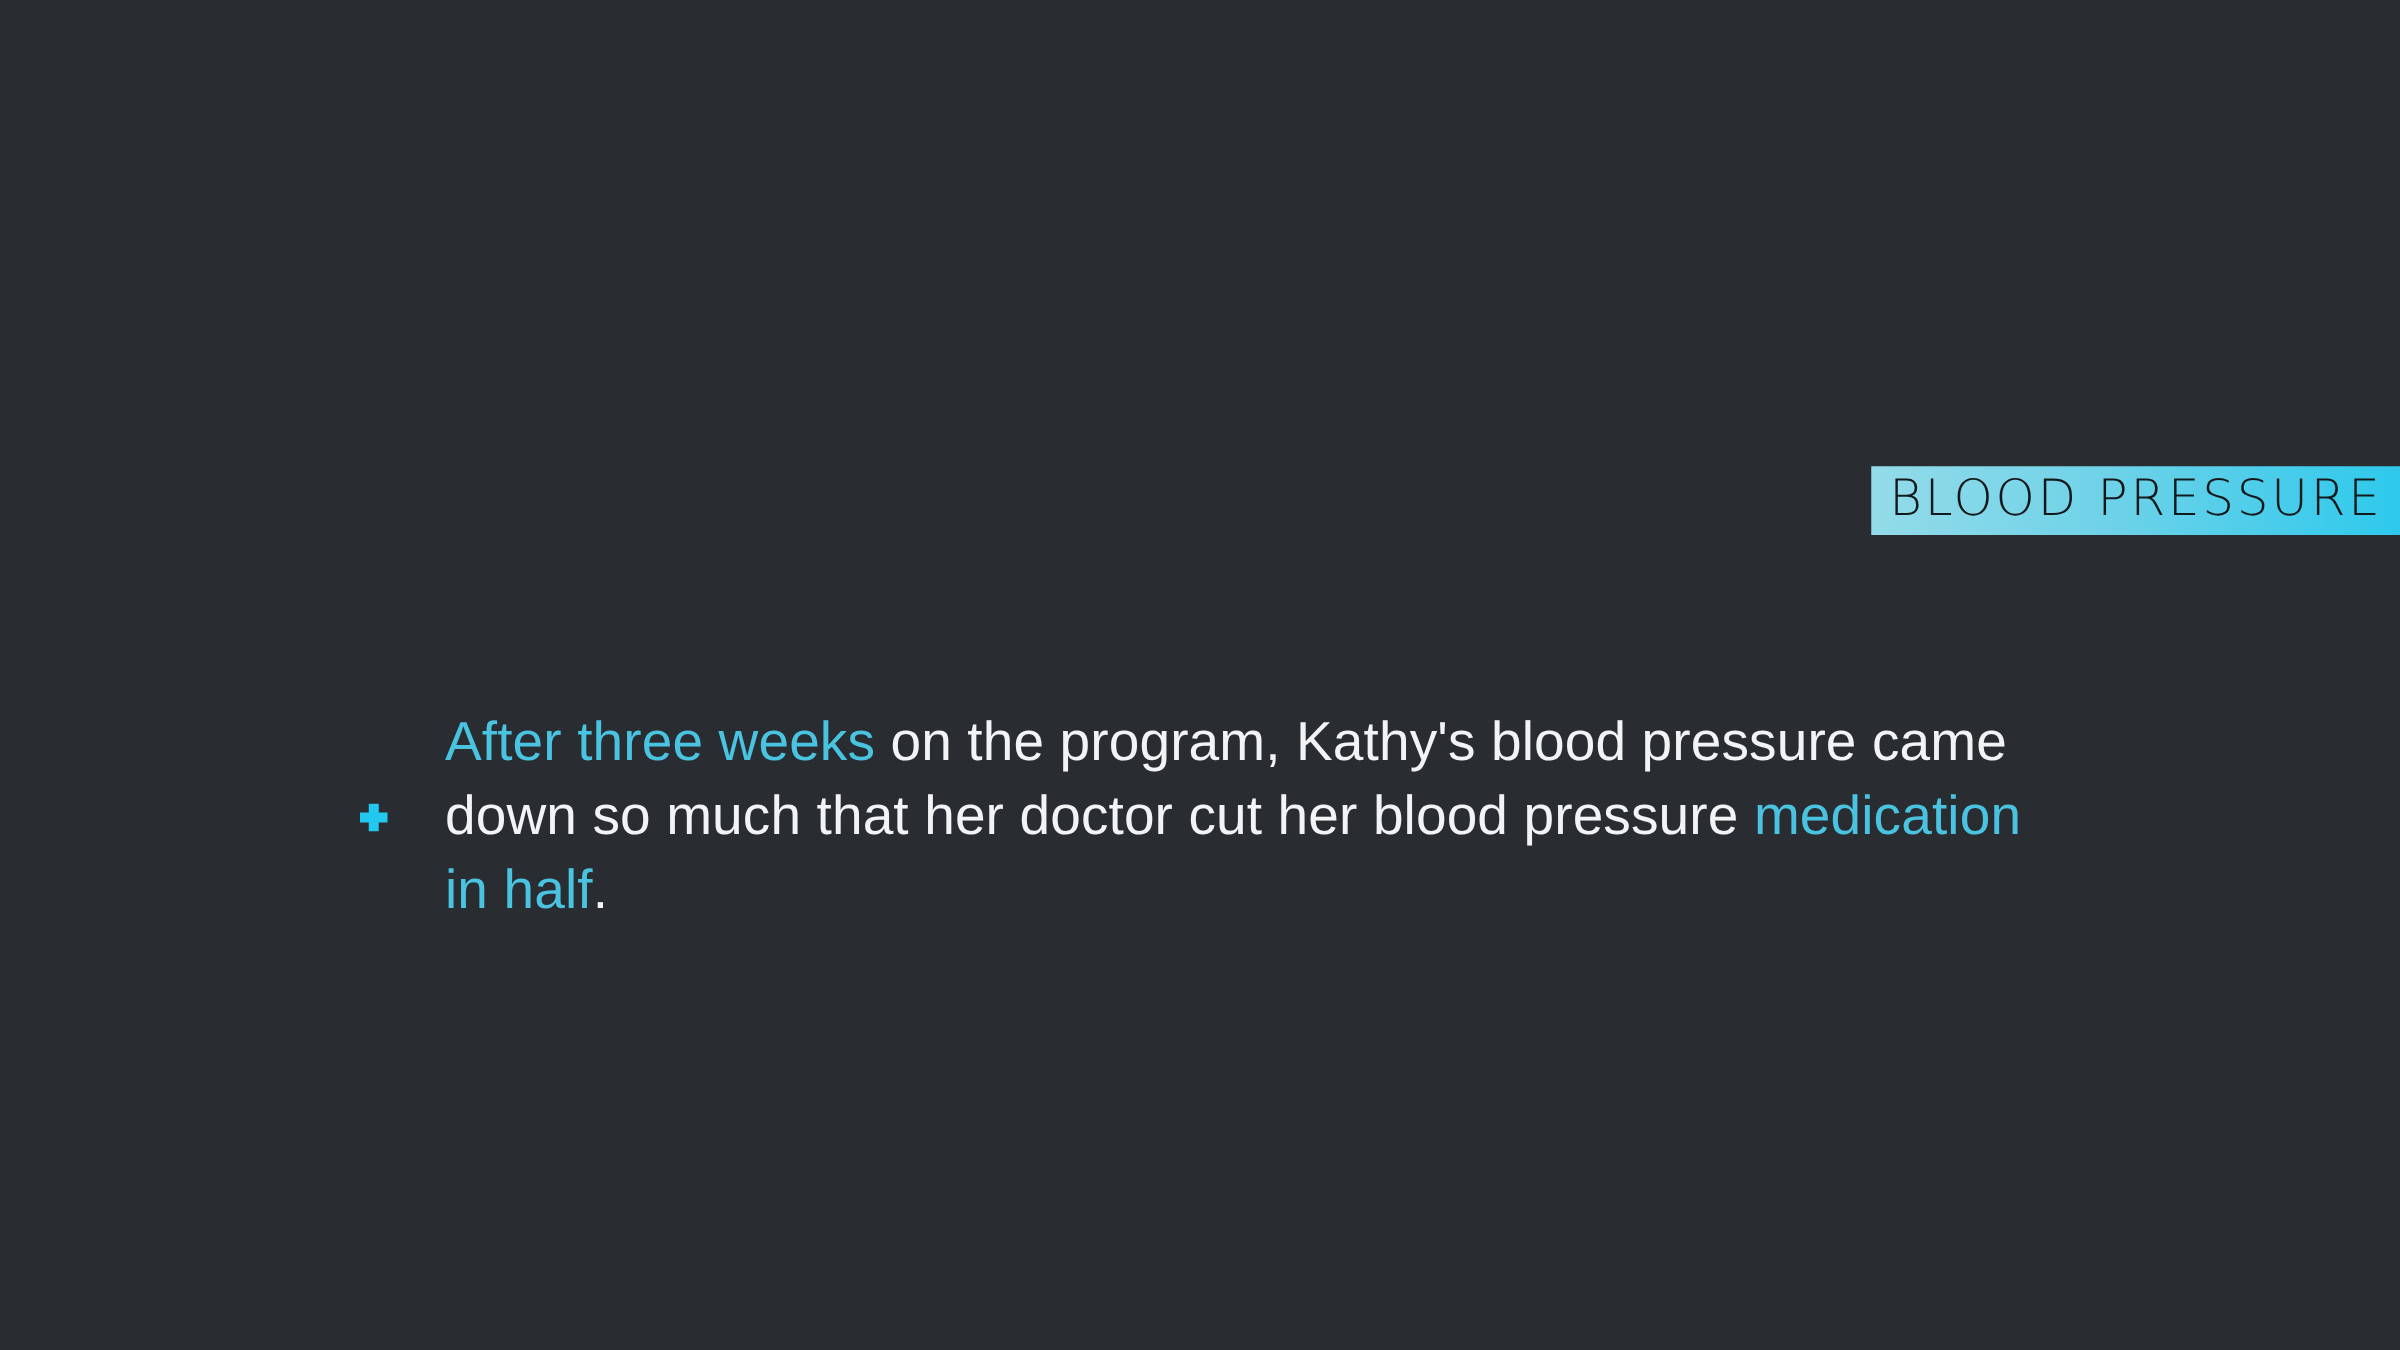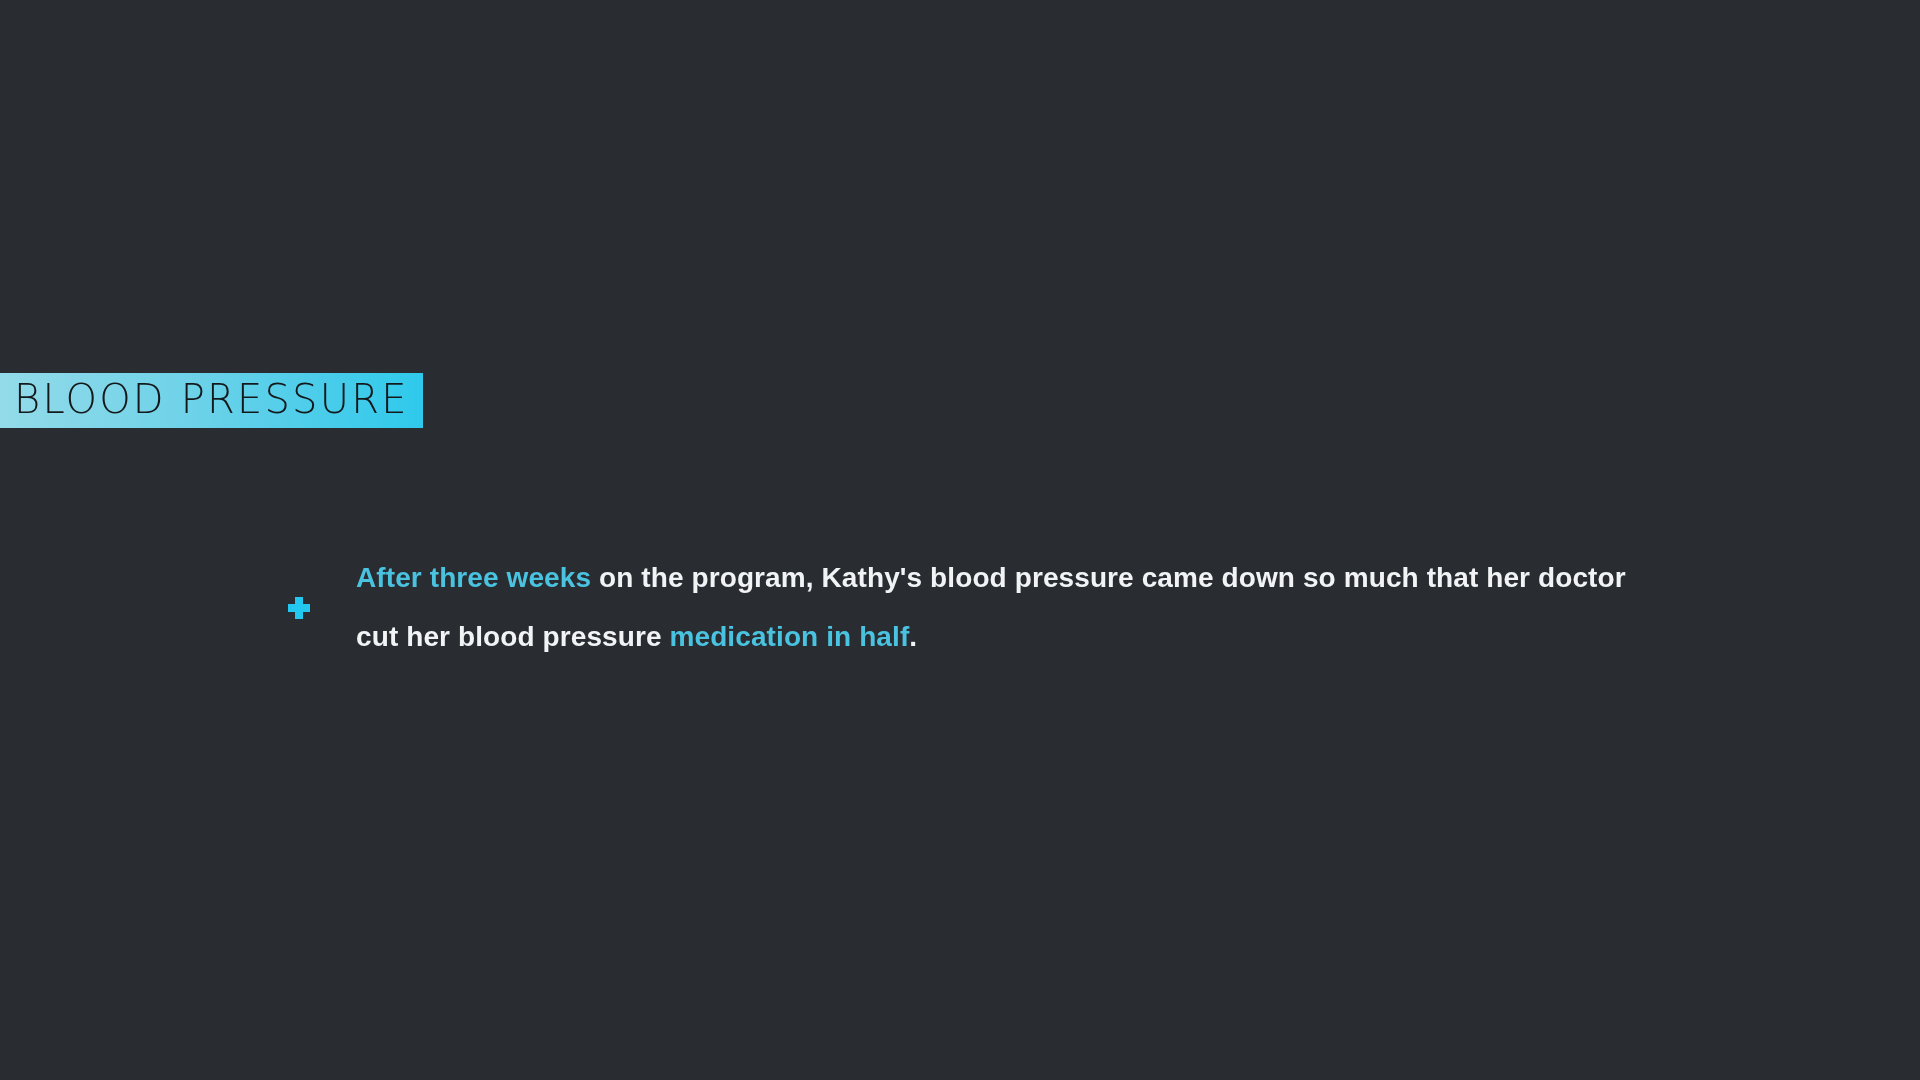--- a/index.html
+++ b/index.html
@@ -23,21 +23,21 @@
     background: #292d31;
   }
 
   
   .title-wrap {
     position: absolute;
     left: 0;
     right: 0;
     top: 373px;
     display: flex;
-    justify-content: flex-start;
+    justify-content: flex-end;
     align-items: flex-start;
   }
   .title-band {
     display: inline-block;
     padding: 6px 14px 9px 14px;
     background-image: linear-gradient(90deg, #93dbe9 0%, #6ed2e8 45%, #2ec9ec 100%);
     line-height: 1;
   }
   .title-text {
     display: block;
@@ -81,22 +81,22 @@
   .plus-icon .bar-v {
     left: 7px;
     top: 0;
     width: 8px;
     height: 22px;
   }
 
   .bullet-text {
     flex: 1 1 auto;
     font-family: "Liberation Sans", sans-serif;
-    font-size: 28px;
-    font-weight: 700;
+    font-size: 44px;
+    font-weight: 400;
     line-height: 59px;
     color: #f1f3f5;
     letter-spacing: 0.1px;
   }
   .accent {
     color: #4ac3e1;
   }
 </style>
 </head>
 <body>

